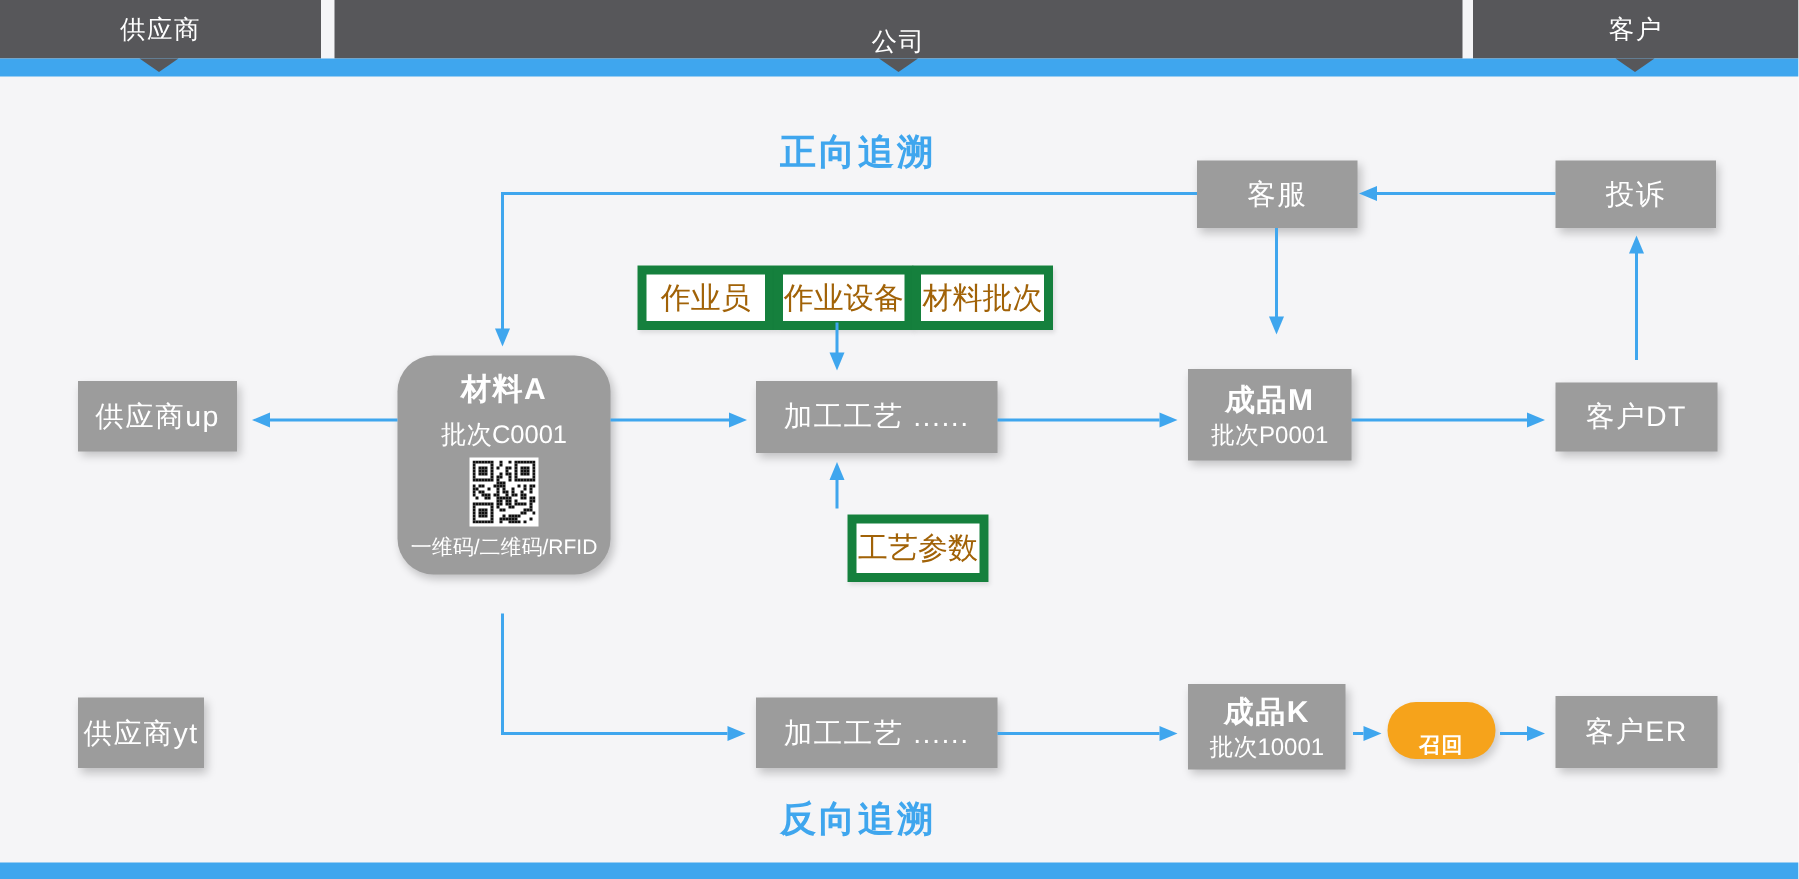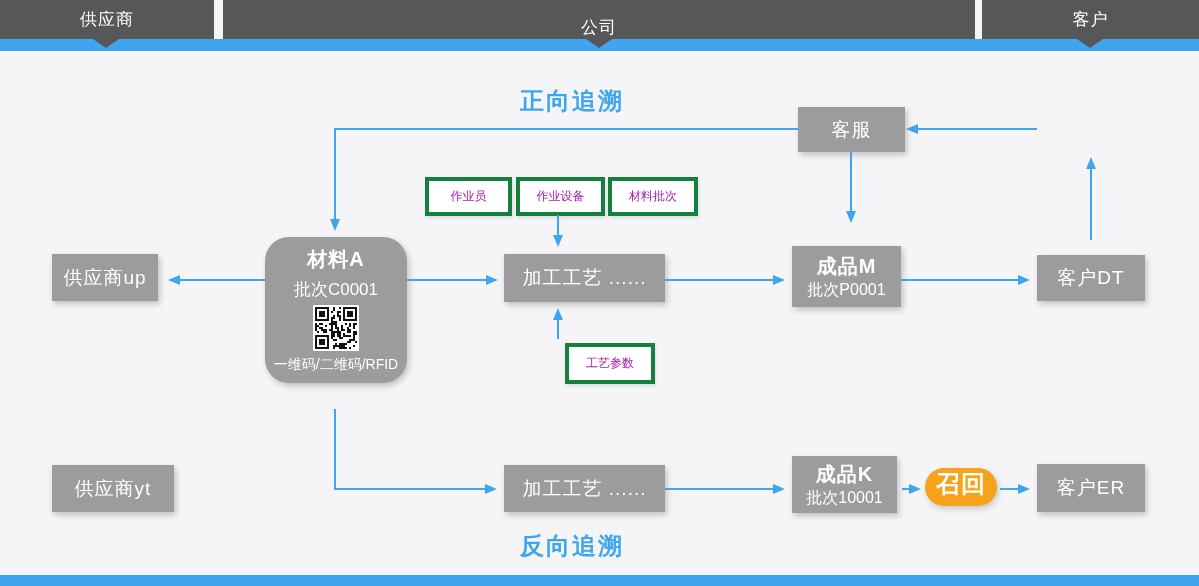--- a/index.html
+++ b/index.html
@@ -25,27 +25,27 @@
        font-size:24px;font-weight:bold;letter-spacing:2px;}
 
   
   .gbox{position:absolute;background:var(--gray);color:#fff;
        display:flex;flex-direction:column;align-items:center;justify-content:center;
        font-size:19px;box-shadow:2px 3px 6px rgba(0,0,0,.22);letter-spacing:1px;}
   .gbox .sub{font-size:16px;letter-spacing:0;}
   .gbox .nm{font-size:20px;font-weight:600;}
 
   
-  .wlabel{position:absolute;background:#fff;border:4px solid #15803d;color:#a21caf;
-       display:flex;align-items:center;justify-content:center;font-size:12px;
+  .wlabel{position:absolute;background:#fff;border:6px solid #15803d;color:#a16207;
+       display:flex;align-items:center;justify-content:center;font-size:20px;
        box-shadow:1px 2px 3px rgba(0,0,0,.10);}
 
   
   .pill{position:absolute;background:var(--orange);color:#fff;border-radius:19px;
-       display:flex;align-items:flex-start;justify-content:center;font-size:24px;font-weight:600;
+       display:flex;align-items:flex-end;justify-content:center;font-size:14px;font-weight:600;
        box-shadow:2px 3px 6px rgba(0,0,0,.18);letter-spacing:1px;}
 
   
   .matbox{justify-content:space-evenly;padding:4px 0;border-radius:24px;}
   .qrwrap{background:#fff;width:46px;height:46px;display:flex;align-items:center;justify-content:center;}
   .codes{font-size:14px;letter-spacing:0;}
 
   
   .hline{position:absolute;height:2px;background:var(--blue);}
   .vline{position:absolute;width:2px;background:var(--blue);}
@@ -72,20 +72,23 @@
   <div class="bluebar" style="top:39px;height:12px;"></div>
   <div class="tri-down-dark" style="left:93px;"></div>
   <div class="tri-down-dark" style="left:586px;"></div>
   <div class="tri-down-dark" style="left:1077px;"></div>
 
   <div class="flow-title" style="left:472px;top:85px;">正向追溯</div>
   <div class="flow-title" style="left:472px;top:530px;">反向追溯</div>
 
   <div class="gbox" style="left:798px;top:107px;width:107px;height:45px;">
     <span>客服</span>
+  </div>
+  <div class="gbox" style="left:1037px;top:107px;width:107px;height:45px;">
+    <span>投诉</span>
   </div>
 
   <div class="gbox" style="left:52px;top:254px;width:106px;height:47px;">
     <span>供应商up</span>
   </div>
 
   <div class="gbox matbox" style="left:265px;top:237px;width:142px;height:138px;">
     <span class="nm">材料A</span>
     <span class="sub" style="font-size:17px;font-weight:500;">批次C0001</span>
     <span class="qrwrap">
@@ -320,21 +323,21 @@
 
   <div class="gbox" style="left:1037px;top:255px;width:108px;height:46px;">
     <span>客户DT</span>
   </div>
 
   <div class="wlabel" style="left:425px;top:177px;width:79px;height:31px;">作业员</div>
   <div class="wlabel" style="left:516px;top:177px;width:81px;height:31px;">作业设备</div>
   <div class="wlabel" style="left:608px;top:177px;width:82px;height:31px;">材料批次</div>
   <div class="wlabel" style="left:565px;top:343px;width:82px;height:33px;">工艺参数</div>
 
-  <div class="gbox" style="left:52px;top:465px;width:122px;height:47px;">
+  <div class="gbox" style="left:52px;top:465px;width:84px;height:47px;">
     <span>供应商yt</span>
   </div>
 
   <div class="gbox" style="left:504px;top:465px;width:161px;height:47px;">
     <span>加工工艺  ......</span>
   </div>
 
   <div class="gbox" style="left:792px;top:456px;width:105px;height:57px;">
     <span class="nm">成品K</span>
     <span class="sub">批次10001</span>

